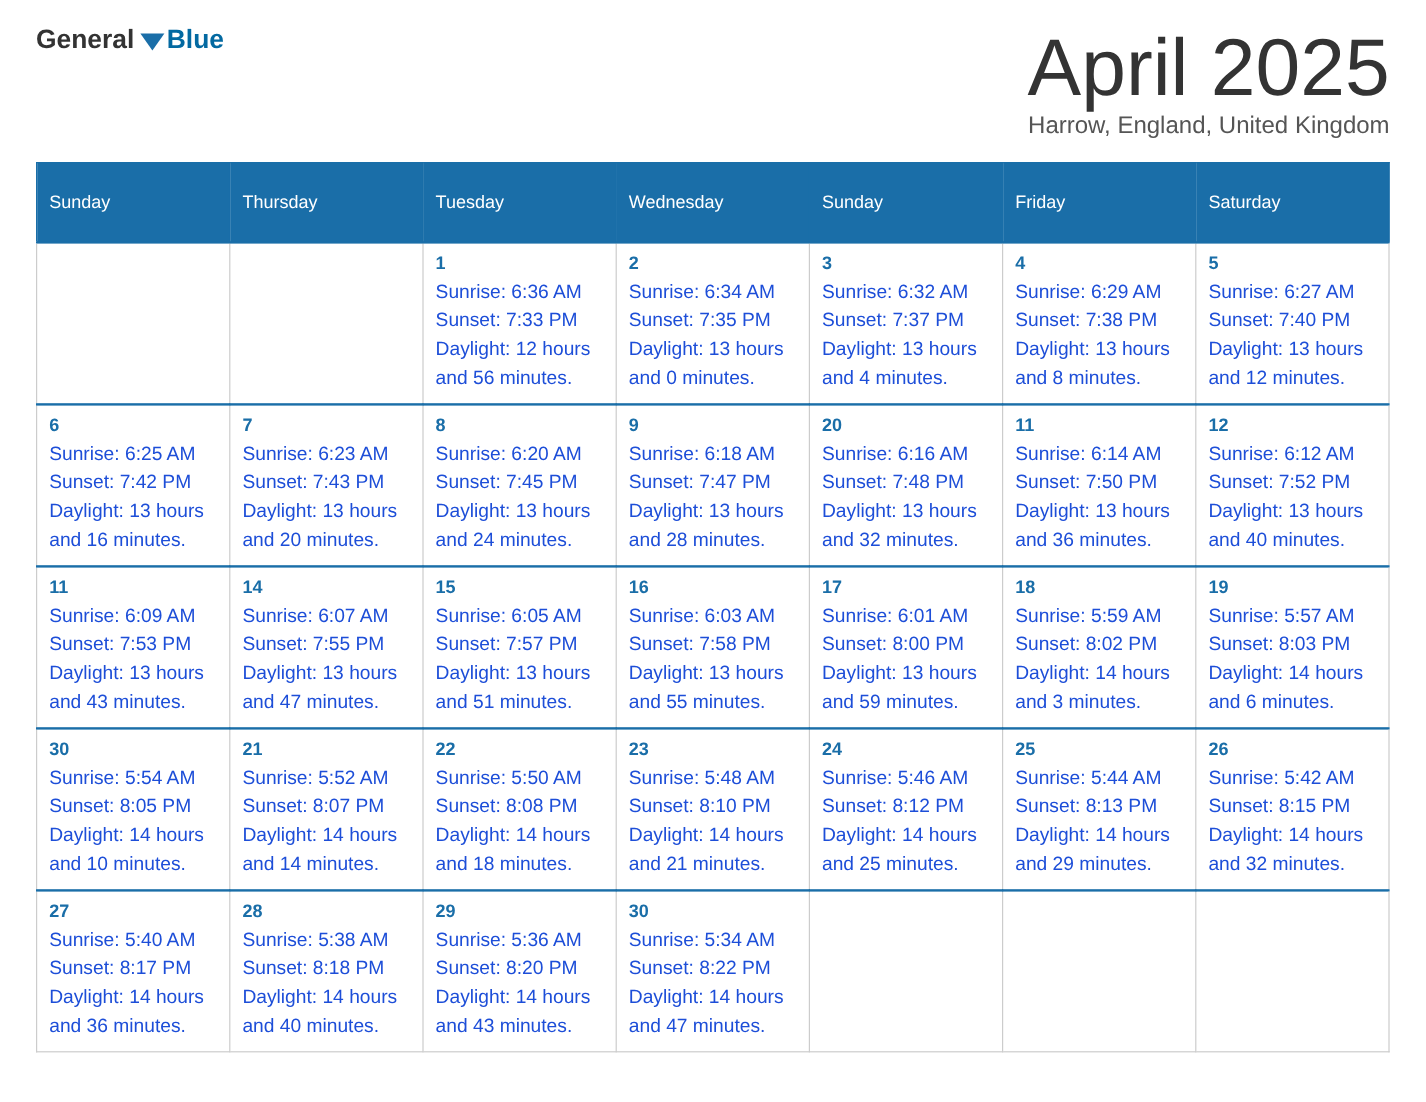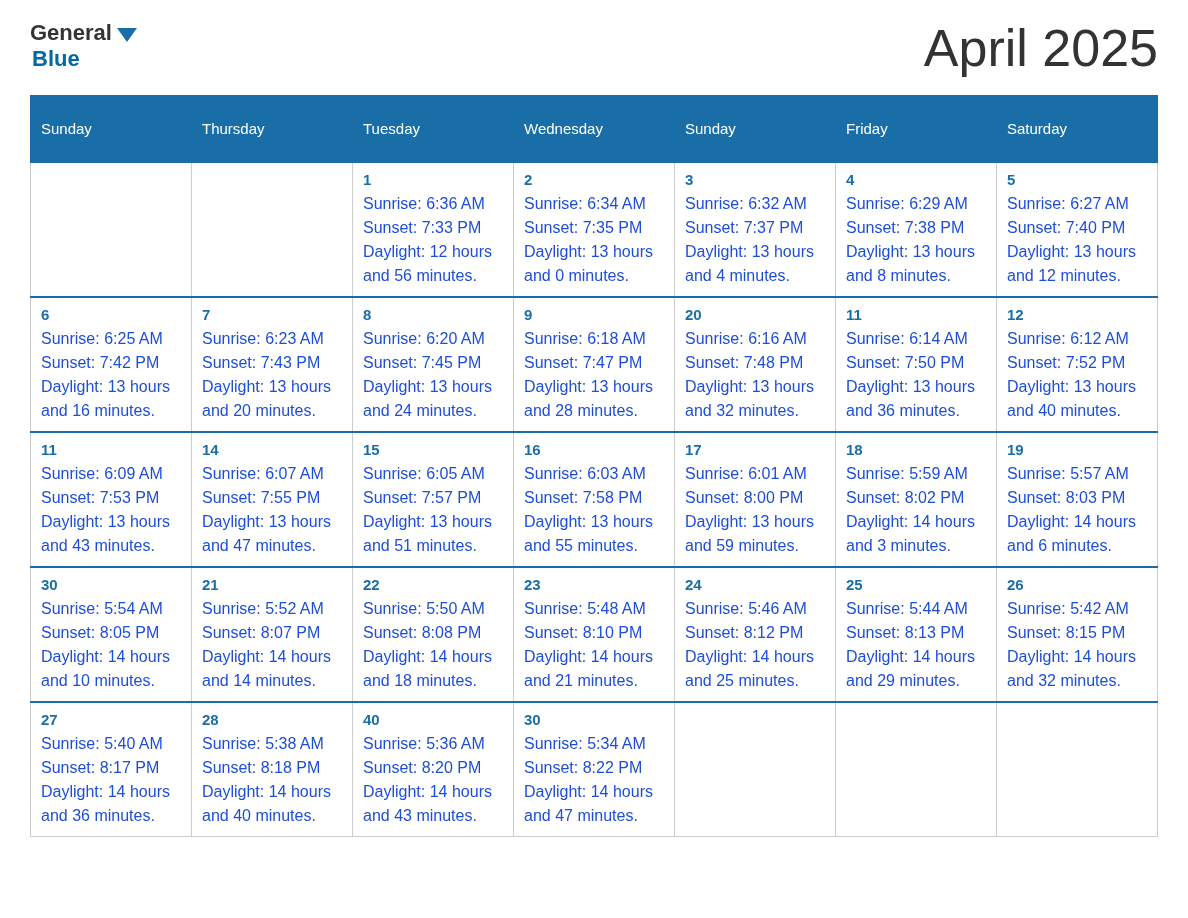--- a/index.html
+++ b/index.html
@@ -10,21 +10,21 @@
       padding: 20px 30px;
     }
     .header {
       display: flex;
       justify-content: space-between;
       align-items: flex-start;
       margin-bottom: 18px;
     }
     .logo {
       display: flex;
-      flex-direction: column;
+      flex-direction: row;
       align-items: flex-start;
     }
     .logo-top {
       font-size: 22px;
       font-weight: bold;
       color: #333;
       display: flex;
       align-items: center;
       gap: 2px;
     }
@@ -41,21 +41,21 @@
     .logo-bottom {
       font-size: 22px;
       font-weight: bold;
       color: #0369a1;
       margin-left: 2px;
     }
     .title-block {
       text-align: right;
     }
     .title-block h1 {
-      font-size: 52px;
+      font-size: 67px;
       font-weight: normal;
       color: #333;
       line-height: 1.1;
     }
     .title-block h2 {
       font-size: 20px;
       font-weight: normal;
       color: #555;
     }
     .calendar {
@@ -107,20 +107,21 @@
 <div class="header">
   <div class="logo">
     <div class="logo-top">
       <span>General</span>
       <span class="arrow"></span>
     </div>
     <div class="logo-bottom">Blue</div>
   </div>
   <div class="title-block">
     <h1>April 2025</h1>
+    <h2>Harrow, England, United Kingdom</h2>
   </div>
 </div>
 
 <table class="calendar">
   <thead>
     <tr>
     <th>Sunday</th>
         <th>Thursday</th>
         <th>Tuesday</th>
         <th>Wednesday</th>
@@ -247,21 +248,21 @@
       <tr>
         <td>
           <span class="day-number">27</span>
           <div class="day-info">Sunrise: 5:40 AM<br>Sunset: 8:17 PM<br>Daylight: 14 hours and 36 minutes.</div>
         </td>
         <td>
           <span class="day-number">28</span>
           <div class="day-info">Sunrise: 5:38 AM<br>Sunset: 8:18 PM<br>Daylight: 14 hours and 40 minutes.</div>
         </td>
         <td>
-          <span class="day-number">40</span>
+          <span class="day-number">29</span>
           <div class="day-info">Sunrise: 5:36 AM<br>Sunset: 8:20 PM<br>Daylight: 14 hours and 43 minutes.</div>
         </td>
         <td>
           <span class="day-number">30</span>
           <div class="day-info">Sunrise: 5:34 AM<br>Sunset: 8:22 PM<br>Daylight: 14 hours and 47 minutes.</div>
         </td>
         <td class="empty-cell"></td>
         <td class="empty-cell"></td>
         <td class="empty-cell"></td>
       </tr>

